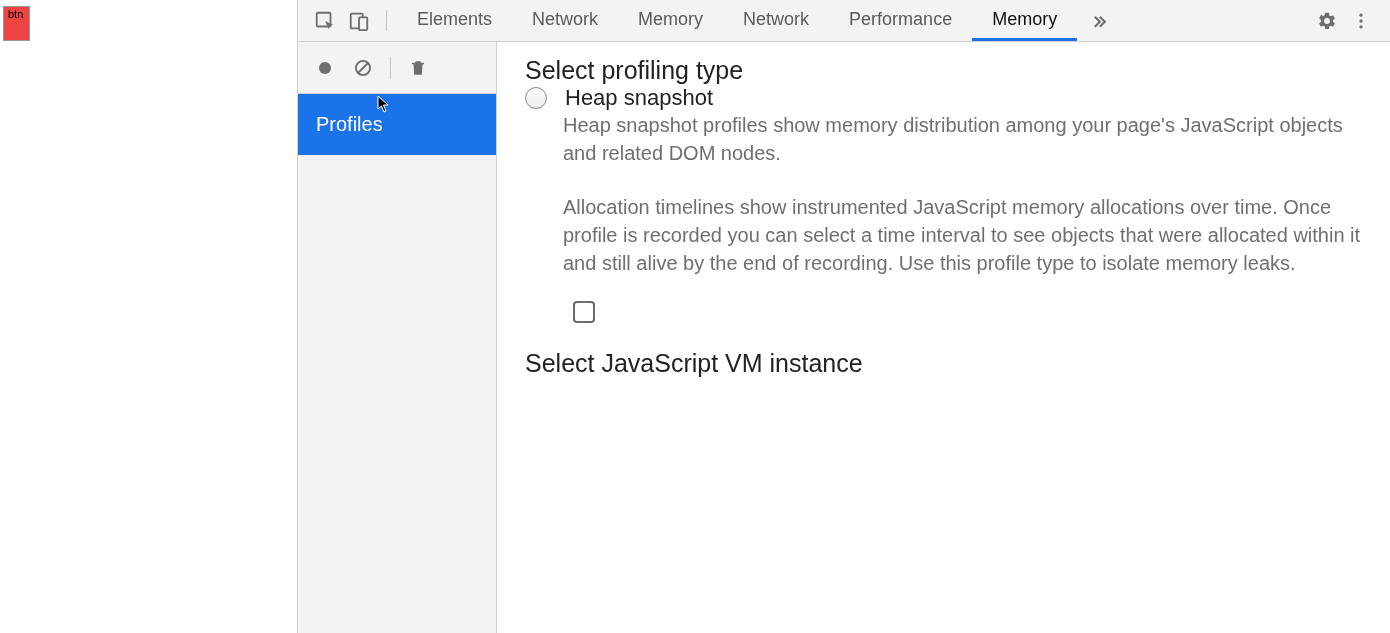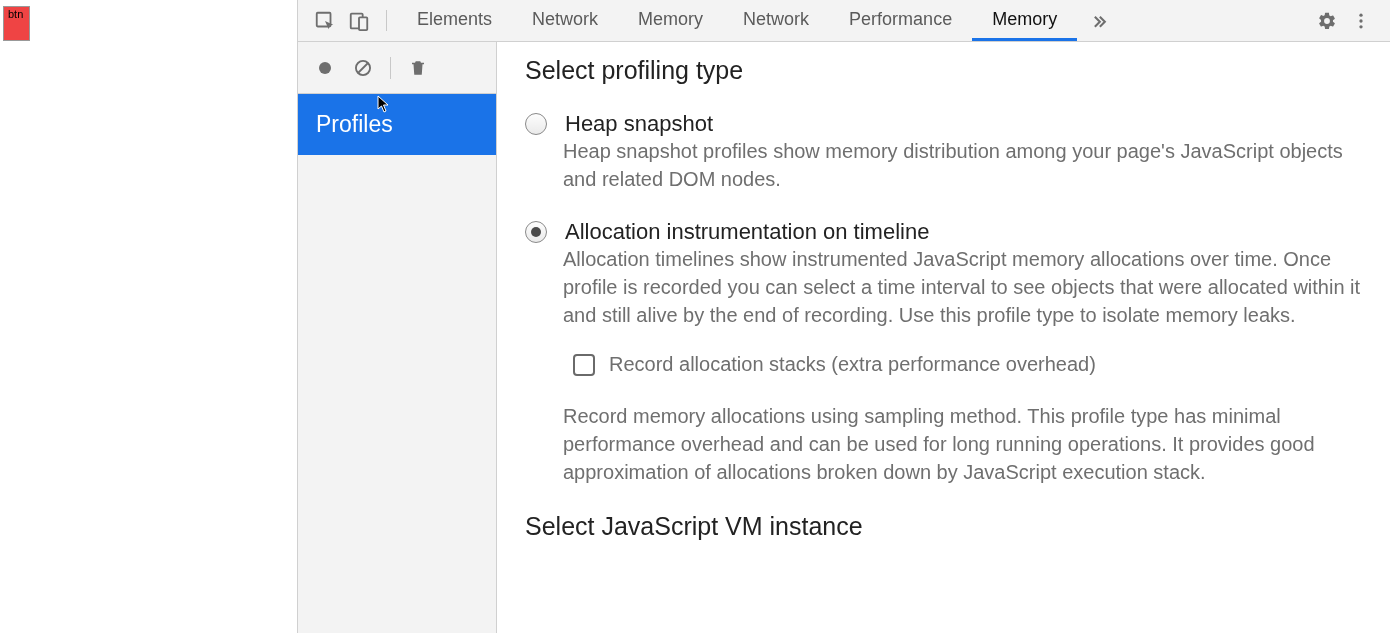--- a/index.html
+++ b/index.html
@@ -112,36 +112,35 @@
     }
     .sidebar-toolbar .mini-sep {
       width: 1px;
       height: 22px;
       background: #c8c8c8;
       margin: 0 6px;
     }
     .profiles-header {
       background: #1a73e8;
       color: #fff;
-      font-size: 23px;
+      font-size: 20px;
       height: 61px;
       display: flex;
       align-items: center;
       padding-left: 18px;
     }
     .main {
       flex: 1;
       padding: 14px 28px 0 28px;
       overflow: auto;
       color: #222;
     }
     .section-title {
       font-size: 25px;
       color: #222;
-      margin-bottom: 26px;
       font-weight: 400;
     }
     .opt {
       margin-bottom: 26px;
     }
     .opt-head {
       display: flex;
       align-items: center;
       gap: 18px;
     }
@@ -281,33 +280,27 @@
 
       <div class="opt">
         <div class="opt-head">
           <div class="radio"></div>
           <div class="opt-title">Heap snapshot</div>
         </div>
         <div class="opt-desc">Heap snapshot profiles show memory distribution among your page's JavaScript objects and related DOM nodes.</div>
       </div>
 
       <div class="opt">
-        <div class="opt-head">
-          <div class="radio selected"></div>
-          <div class="opt-title">Allocation instrumentation on timeline</div>
-        </div>
         <div class="opt-desc">Allocation timelines show instrumented JavaScript memory allocations over time. Once profile is recorded you can select a time interval to see objects that were allocated within it and still alive by the end of recording. Use this profile type to isolate memory leaks.</div>
         <div class="cbrow">
           <div class="checkbox"></div>
-          <div class="cb-label">Record allocation stacks (extra performance overhead)</div>
         </div>
       </div>
 
       <div class="opt">
-        <div class="opt-desc">Record memory allocations using sampling method. This profile type has minimal performance overhead and can be used for long running operations. It provides good approximation of allocations broken down by JavaScript execution stack.</div>
       </div>
 
       <div class="section-title" style="margin-top:20px;margin-bottom:6px">Select JavaScript VM instance</div>
     </div>
   </div>
 </div>
 
 <div class="cursor">
   <svg width="14" height="18" viewBox="0 0 14 18">
     <path d="M1 1 L1 14 L4.5 11 L7 17 L9 16 L6.5 10 L11 10 Z" fill="#000" stroke="#fff" stroke-width="1"></path>

